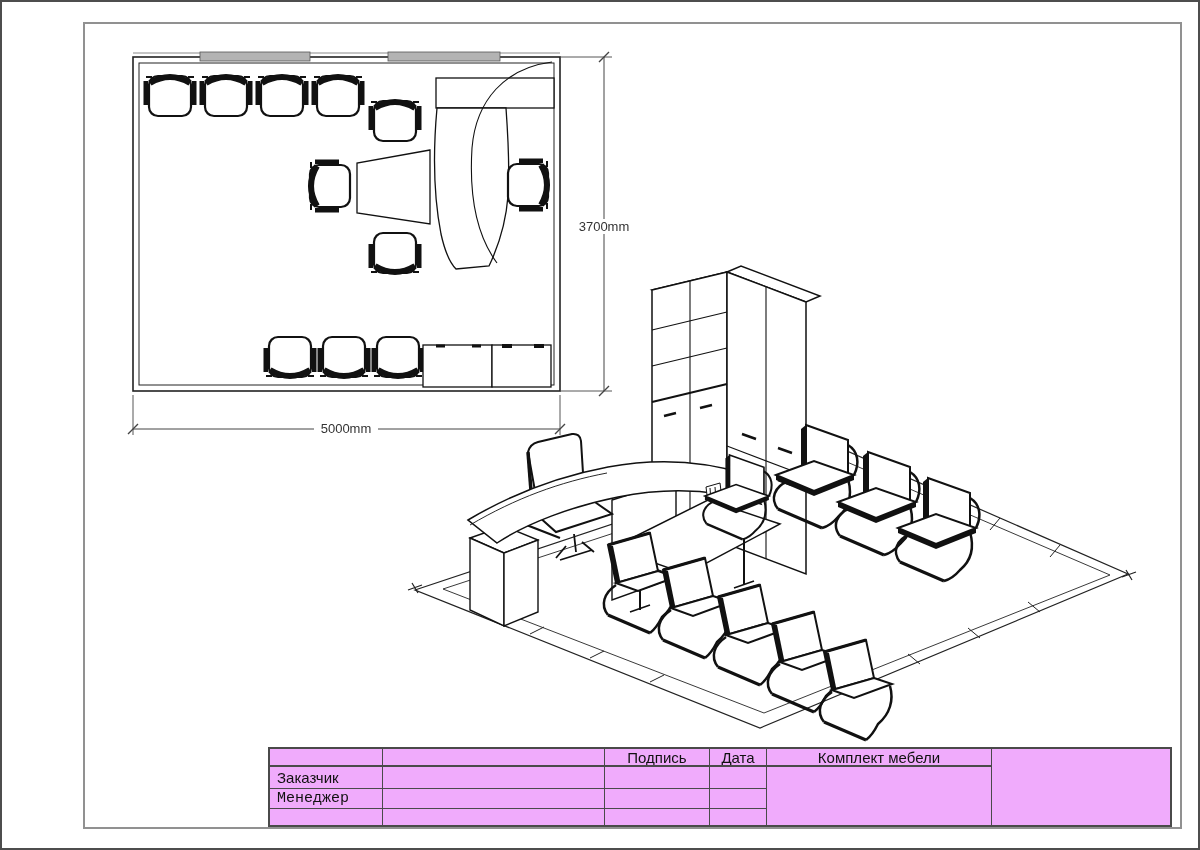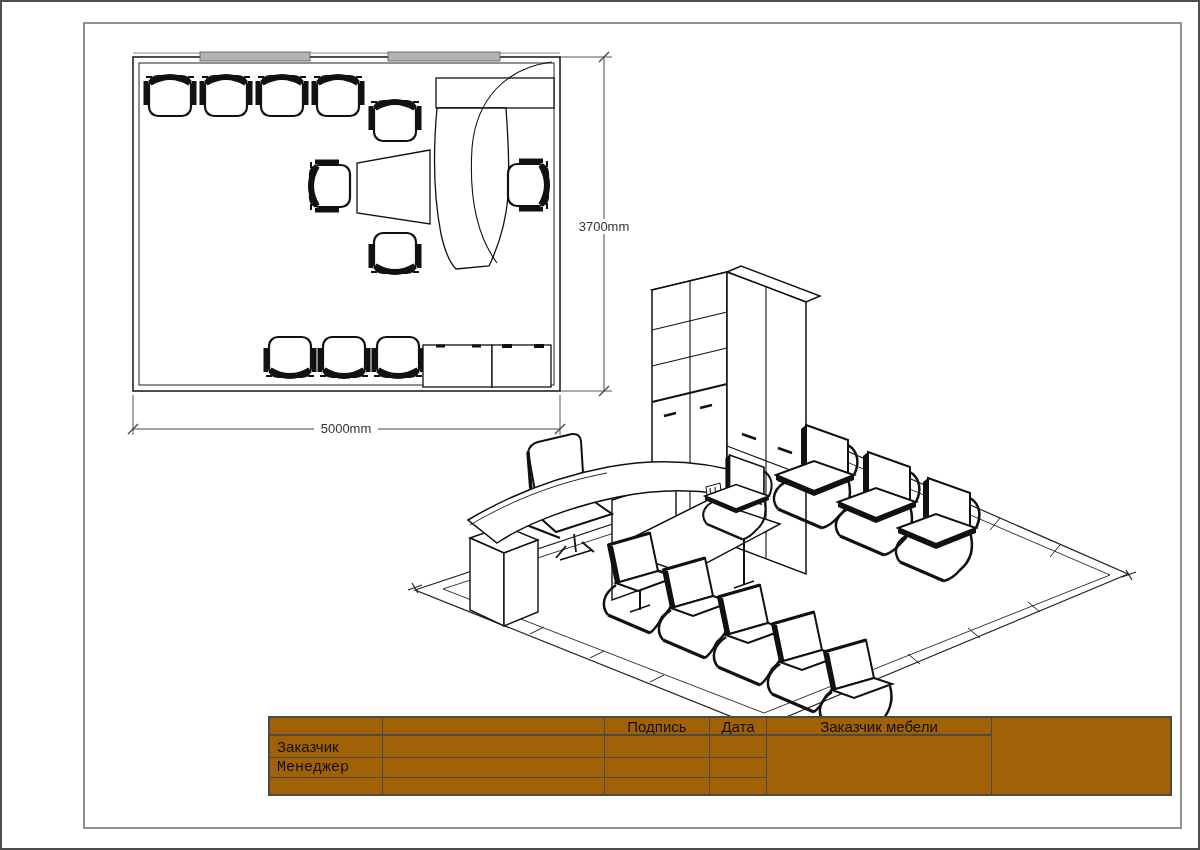--- a/index.html
+++ b/index.html
@@ -1,24 +1,24 @@
 <!DOCTYPE html>
 <html><head>
 <meta charset="utf-8">
 <style>
   html,body{margin:0;padding:0;background:#fff;}
   body{width:1200px;height:850px;position:relative;font-family:"Liberation Sans",sans-serif;color:#111;}
   .sheet{position:absolute;left:0;top:0;width:1196px;height:846px;border:2px solid #4d4d4d;background:#fff;}
   .drawing-frame{position:absolute;left:83px;top:22px;width:1095px;height:803px;border:2px solid #919191;background:#fff;}
   svg.drawing{position:absolute;left:0;top:0;width:1200px;height:850px;}
   
-  .title-block{position:absolute;left:268px;top:716px;width:904px;height:80px;display:grid;
+  .title-block{position:absolute;left:268px;top:747px;width:904px;height:80px;display:grid;
     grid-template-columns:113px 222px 105px 57px 225px 1fr;
     grid-template-rows:18px 22px 20px 1fr;
-    border:2px solid #4a4a4a;background:#a16207;font-size:15px;box-sizing:border-box;}
+    border:2px solid #4a4a4a;background:#f0abfc;font-size:15px;box-sizing:border-box;}
   .tb-cell{border-right:1px solid #4a4a4a;border-bottom:1px solid #4a4a4a;box-sizing:border-box;
     display:flex;align-items:center;overflow:hidden;white-space:nowrap;}
   .tb-cell.hdr{justify-content:center;border-bottom:2px solid #4a4a4a;}
   .tb-cell.lbl{padding-left:7px;}
   .tb-cell.last-row{border-bottom:none;}
   .tb-cell.kit{grid-column:5;grid-row:2/5;border-bottom:none;}
   .company-cell{grid-column:6;grid-row:1/5;border-right:none;border-bottom:none;display:flex;align-items:stretch;}
   .company-box{margin:5px 4px 9px 2px;flex:1;border:1.5px solid #4a4a4a;box-shadow:2.5px 2.5px 0 #a0a0a0;
     display:flex;flex-direction:column;justify-content:center;gap:1px;padding:2px 4px;}
   .company-name{text-align:center;font-size:15px;}
@@ -199,21 +199,21 @@
       <use href="#ichairB" transform="translate(816,640)"></use>
     </g>
   </g>
 </svg>
 
 <div class="title-block">
   <div class="tb-cell hdr"></div>
   <div class="tb-cell hdr"></div>
   <div class="tb-cell hdr">Подпись</div>
   <div class="tb-cell hdr">Дата</div>
-  <div class="tb-cell hdr">Заказчик мебели</div>
+  <div class="tb-cell hdr">Комплект мебели</div>
 
   <div class="tb-cell lbl" style="grid-row:2;grid-column:1;">Заказчик</div>
   <div class="tb-cell" style="grid-row:2;grid-column:2;"></div>
   <div class="tb-cell" style="grid-row:2;grid-column:3;"></div>
   <div class="tb-cell" style="grid-row:2;grid-column:4;"></div>
 
   <div class="tb-cell lbl" style="grid-row:3;grid-column:1;font-family:Liberation Mono, monospace;">Менеджер</div>
   <div class="tb-cell" style="grid-row:3;grid-column:2;"></div>
   <div class="tb-cell" style="grid-row:3;grid-column:3;"></div>
   <div class="tb-cell" style="grid-row:3;grid-column:4;"></div>

